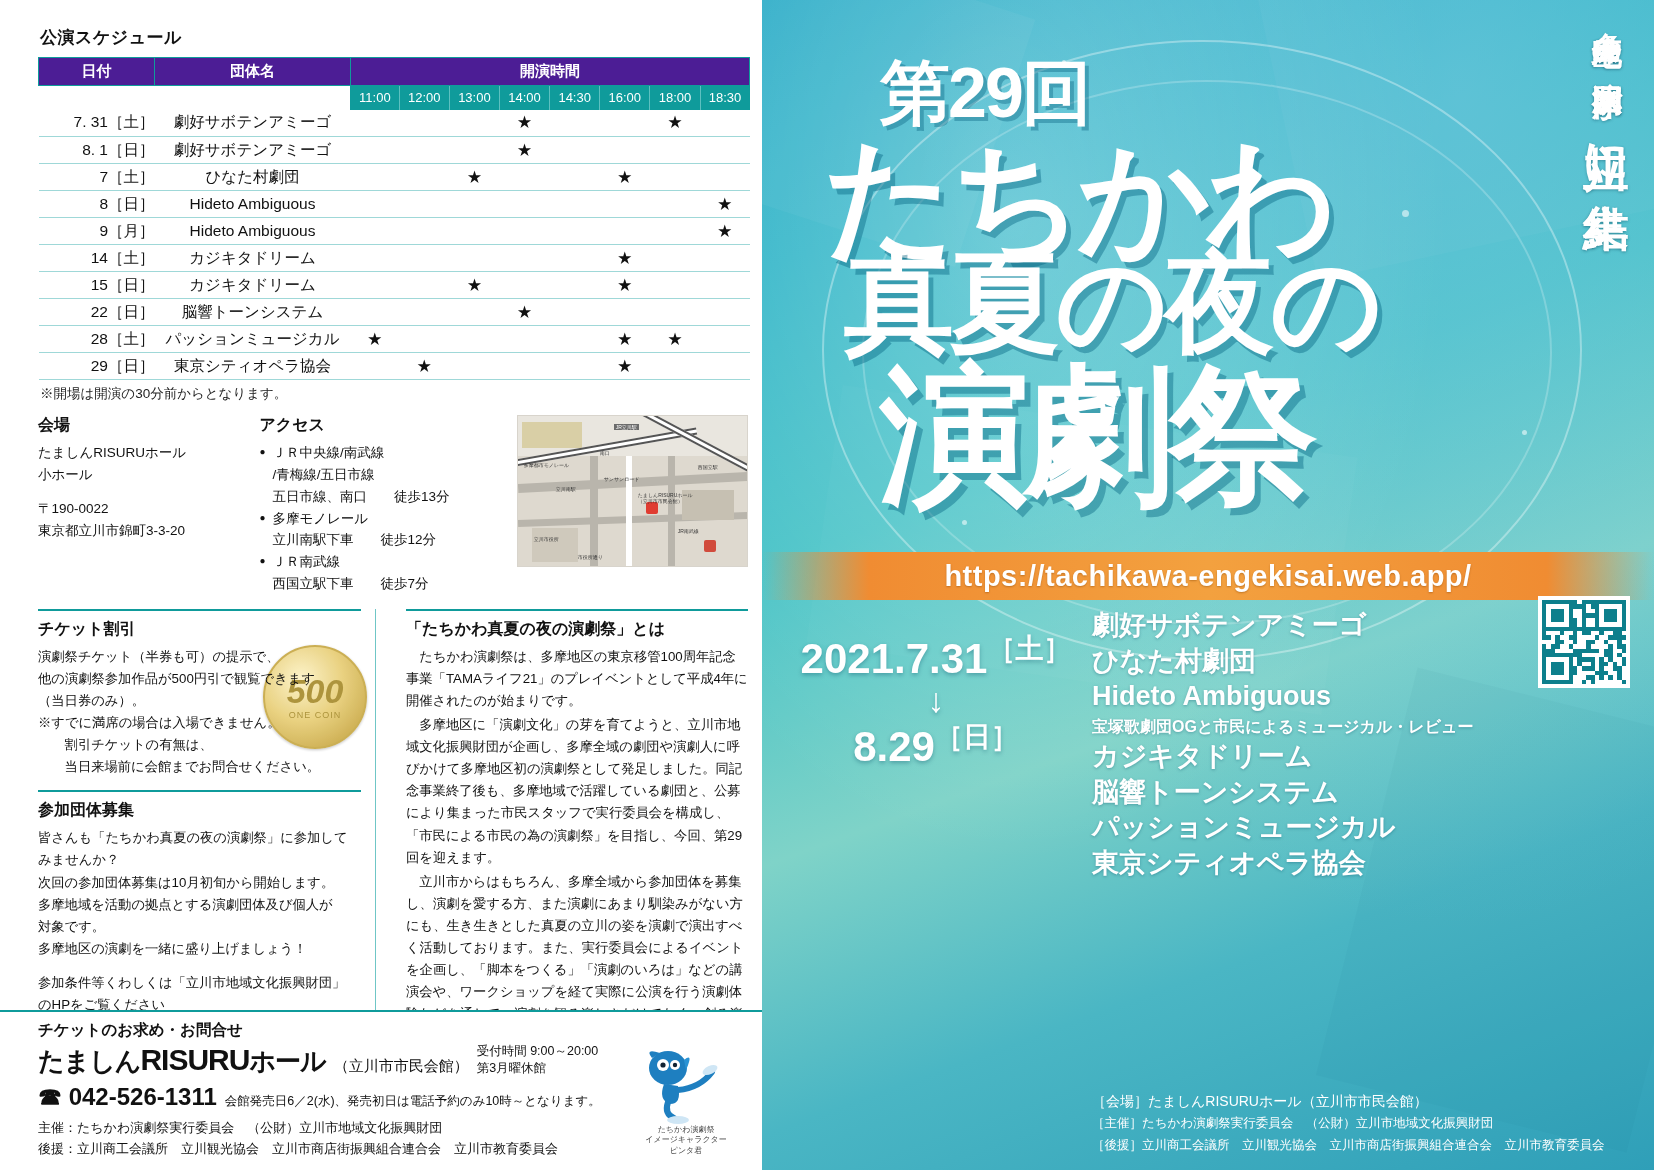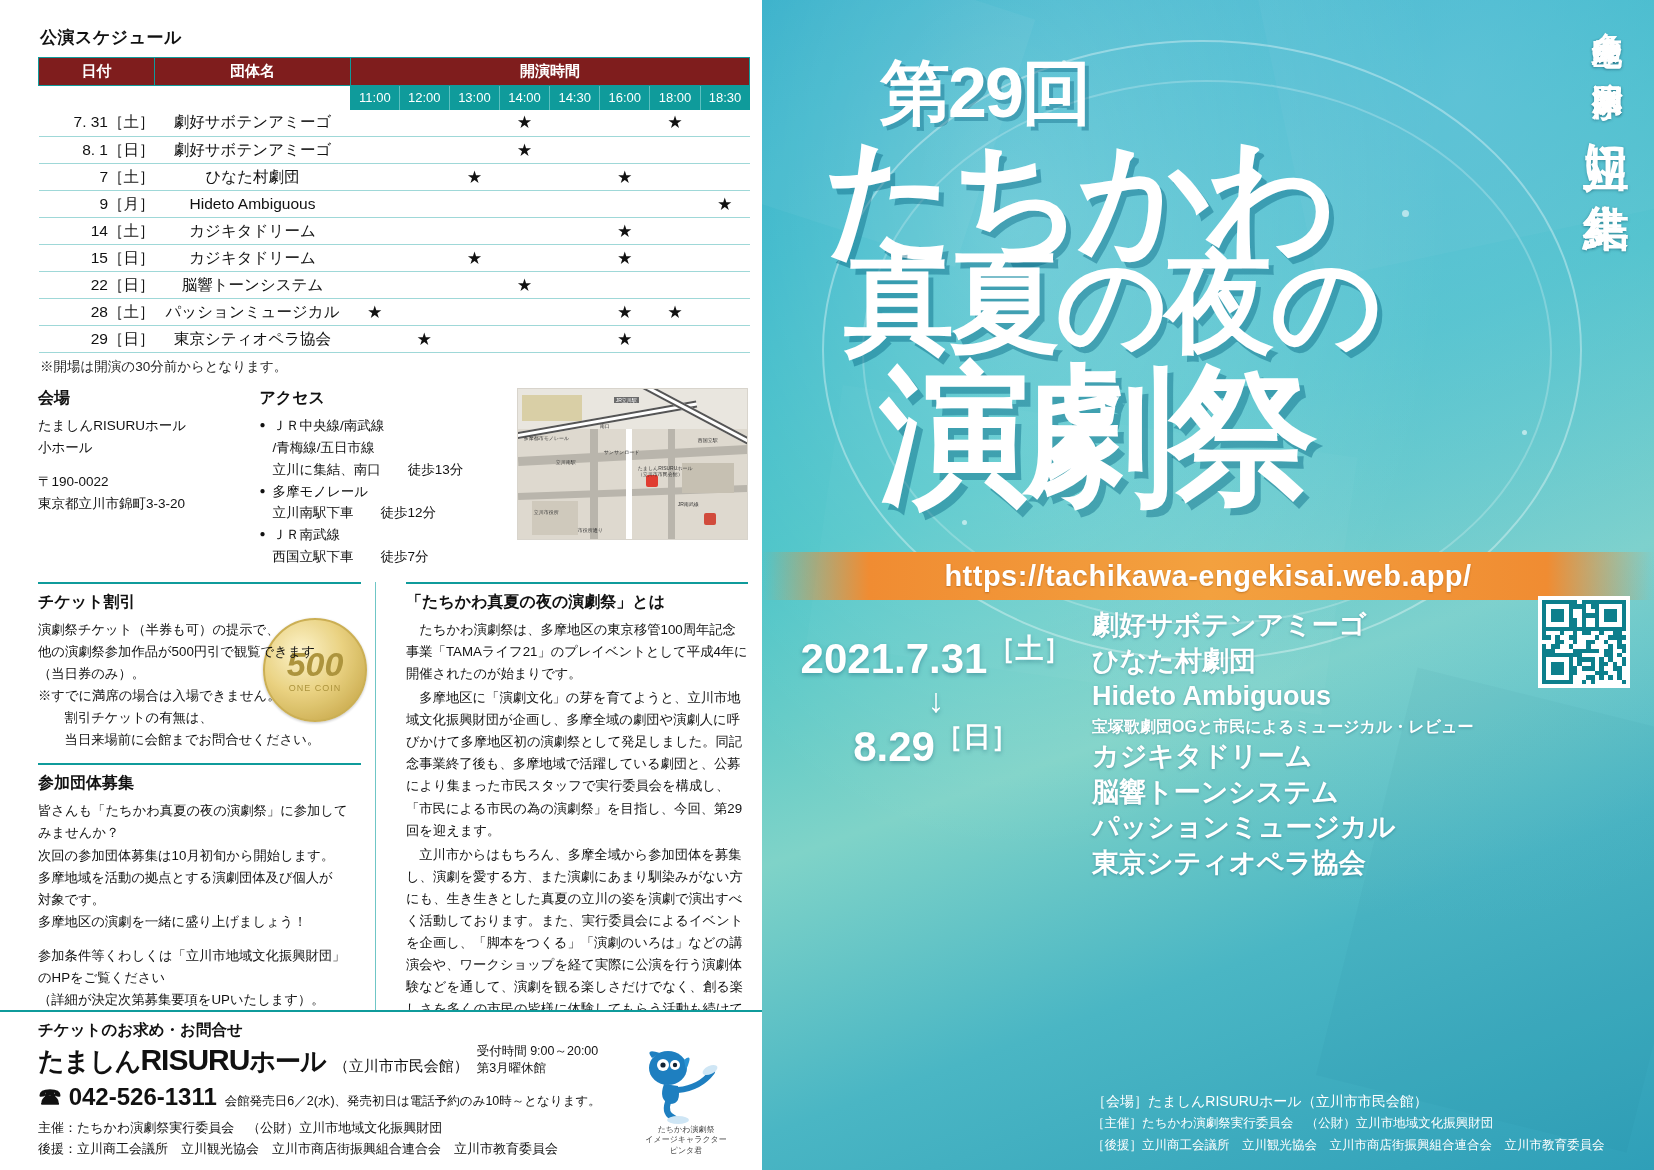--- a/index.html
+++ b/index.html
@@ -17,21 +17,21 @@
     padding:26px 14px 0 38px; position:relative;
   }
   .sec-title {
     font-size:17px; font-weight:bold; color:#111; letter-spacing:.5px;
     margin:0 0 8px 2px;
   }
   
   table.sched { width:712px; border-collapse:collapse; font-size:15px; }
   table.sched th, table.sched td { padding:0; }
   .hdr-cell {
-    background:#7f1d1d; color:#fff; font-weight:bold; text-align:center;
+    background:#4c1d95; color:#fff; font-weight:bold; text-align:center;
     border:1px solid #0f9b9b; height:28px; font-size:15px;
   }
   .hdr-date { width:116px; }
   .hdr-group { width:196px; }
   .hdr-time { }
   .timehdr td {
     background:#0f9b9b; color:#fff; text-align:center; font-size:13px;
     height:24px; border-left:1px solid #5dc0c0;
   }
   .timehdr td.first { border-left:1px solid #0f9b9b; }
@@ -240,20 +240,32 @@
         <td class="date">7［土］</td>
         <td class="grp">ひなた村劇団</td>
         <td class="slot"></td>
             <td class="slot"></td>
         <td class="slot">★</td>
         <td class="slot"></td>
             <td class="slot"></td>
         <td class="slot">★</td>
         <td class="slot"></td>
             <td class="slot"></td>
+      </tr>
+      <tr class="rowline">
+        <td class="date">8［日］</td>
+        <td class="grp">Hideto Ambiguous</td>
+        <td class="slot"></td>
+            <td class="slot"></td>
+            <td class="slot"></td>
+            <td class="slot"></td>
+            <td class="slot"></td>
+            <td class="slot"></td>
+            <td class="slot"></td>
+        <td class="slot">★</td>
       </tr>
       <tr class="rowline">
         <td class="date">9［月］</td>
         <td class="grp">Hideto Ambiguous</td>
         <td class="slot"></td>
             <td class="slot"></td>
             <td class="slot"></td>
             <td class="slot"></td>
             <td class="slot"></td>
             <td class="slot"></td>
@@ -334,21 +346,21 @@
           <div style="height:12px"></div>
           <div>〒190-0022</div>
           <div>東京都立川市錦町3-3-20</div>
         </div>
       </div>
       <div class="access">
         <div class="blk-title">アクセス</div>
         <div class="blk-body">
           <div class="bullet">ＪＲ中央線/南武線</div>
           <div class="sub">/青梅線/五日市線</div>
-          <div class="sub">立川に集結、南口　　徒歩13分</div>
+          <div class="sub">五日市線、南口　　徒歩13分</div>
           <div class="bullet">多摩モノレール</div>
           <div class="sub">立川南駅下車　　徒歩12分</div>
           <div class="bullet">ＪＲ南武線</div>
           <div class="sub">西国立駅下車　　徒歩7分</div>
         </div>
       </div>
 
       <div class="map">
         <div class="park" style="left:4px;top:6px;width:60px;height:26px;"></div>
         <div class="blockbox" style="left:0;top:40px;width:232px;height:112px;background:#ded9cf;"></div>

